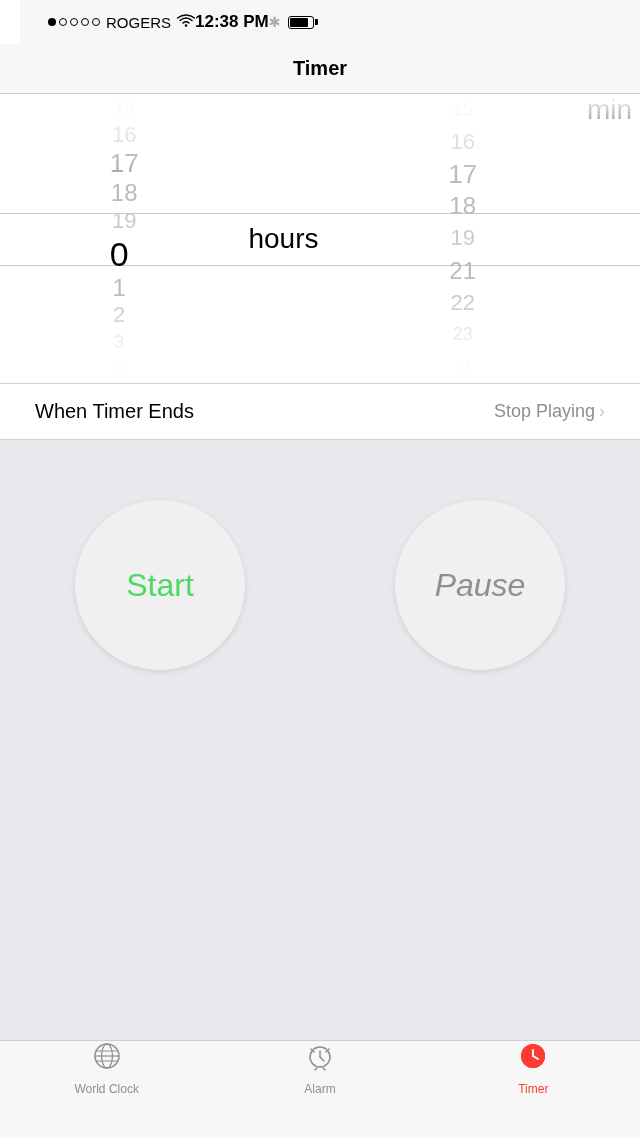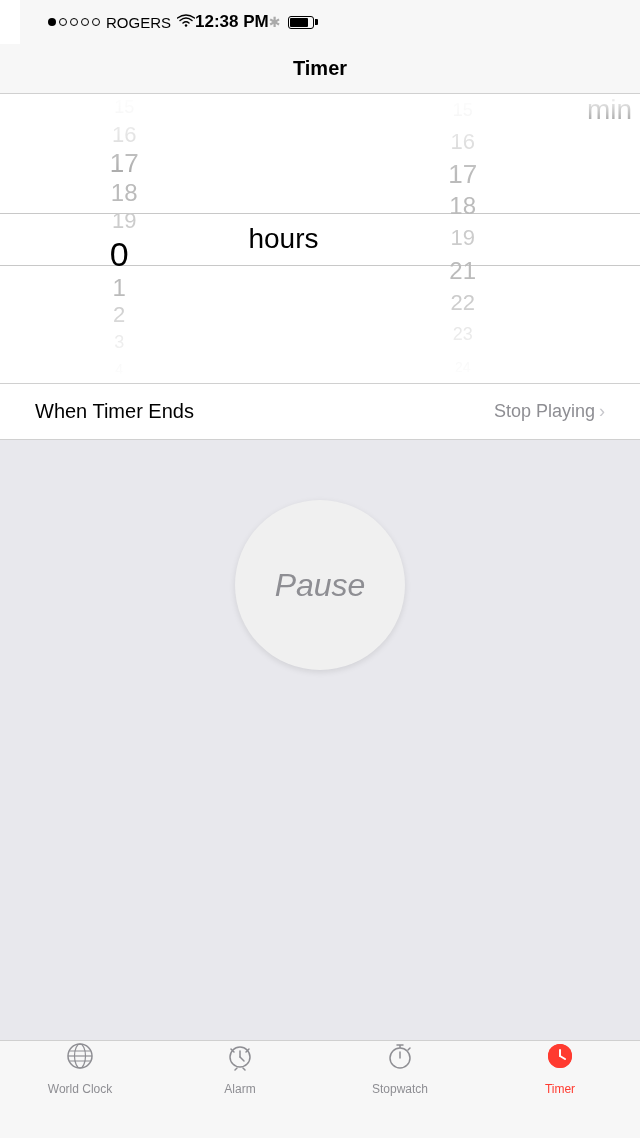--- a/index.html
+++ b/index.html
@@ -388,20 +388,23 @@
 
   <div class="timer-ends-row">
     <span class="timer-ends-label">When Timer Ends</span>
     <div class="timer-ends-value">
       <span>Stop Playing</span>
       <span class="chevron-right">›</span>
     </div>
   </div>
 
   <div class="buttons-area">
+    <div class="circle-btn start">
+      <span class="btn-label">Start</span>
+    </div>
     <div class="circle-btn pause">
       <span class="btn-label">Pause</span>
     </div>
   </div>
 
 </div>
 
 <div class="tab-bar">
 
   <div class="tab-item">
@@ -425,32 +428,20 @@
         <line x1="15" y1="16" x2="19" y2="20" stroke="#8e8e93" stroke-width="1.5" stroke-linecap="round"></line>
         <line x1="6" y1="8" x2="9" y2="11" stroke="#8e8e93" stroke-width="1.5" stroke-linecap="round"></line>
         <line x1="24" y1="8" x2="21" y2="11" stroke="#8e8e93" stroke-width="1.5" stroke-linecap="round"></line>
         <line x1="12" y1="27" x2="10" y2="29" stroke="#8e8e93" stroke-width="1.5" stroke-linecap="round"></line>
         <line x1="18" y1="27" x2="20" y2="29" stroke="#8e8e93" stroke-width="1.5" stroke-linecap="round"></line>
       </svg>
     </div>
     <span class="tab-label">Alarm</span>
   </div>
 
-  <div class="tab-item">
-    <div class="tab-icon">
-      <svg width="30" height="30" viewBox="0 0 30 30" fill="none">
-        <circle cx="15" cy="17" r="10" stroke="#8e8e93" stroke-width="1.5"></circle>
-        <line x1="15" y1="11" x2="15" y2="17" stroke="#8e8e93" stroke-width="1.5" stroke-linecap="round"></line>
-        <line x1="12" y1="4" x2="18" y2="4" stroke="#8e8e93" stroke-width="1.5" stroke-linecap="round"></line>
-        <line x1="15" y1="4" x2="15" y2="7" stroke="#8e8e93" stroke-width="1.5"></line>
-        <line x1="23" y1="9" x2="25" y2="7" stroke="#8e8e93" stroke-width="1.5" stroke-linecap="round"></line>
-      </svg>
-    </div>
-    <span class="tab-label">Stopwatch</span>
-  </div>
 
   <div class="tab-item active">
     <div class="tab-icon">
       <svg width="30" height="30" viewBox="0 0 30 30" fill="none">
         <circle cx="15" cy="15" r="12" fill="#ff3b30"></circle>
         <circle cx="15" cy="15" r="12" fill="#ff3b30"></circle>
         <line x1="15" y1="9" x2="15" y2="15" stroke="#fff" stroke-width="2" stroke-linecap="round"></line>
         <line x1="15" y1="15" x2="20" y2="18" stroke="#fff" stroke-width="2" stroke-linecap="round"></line>
       </svg>
     </div>

